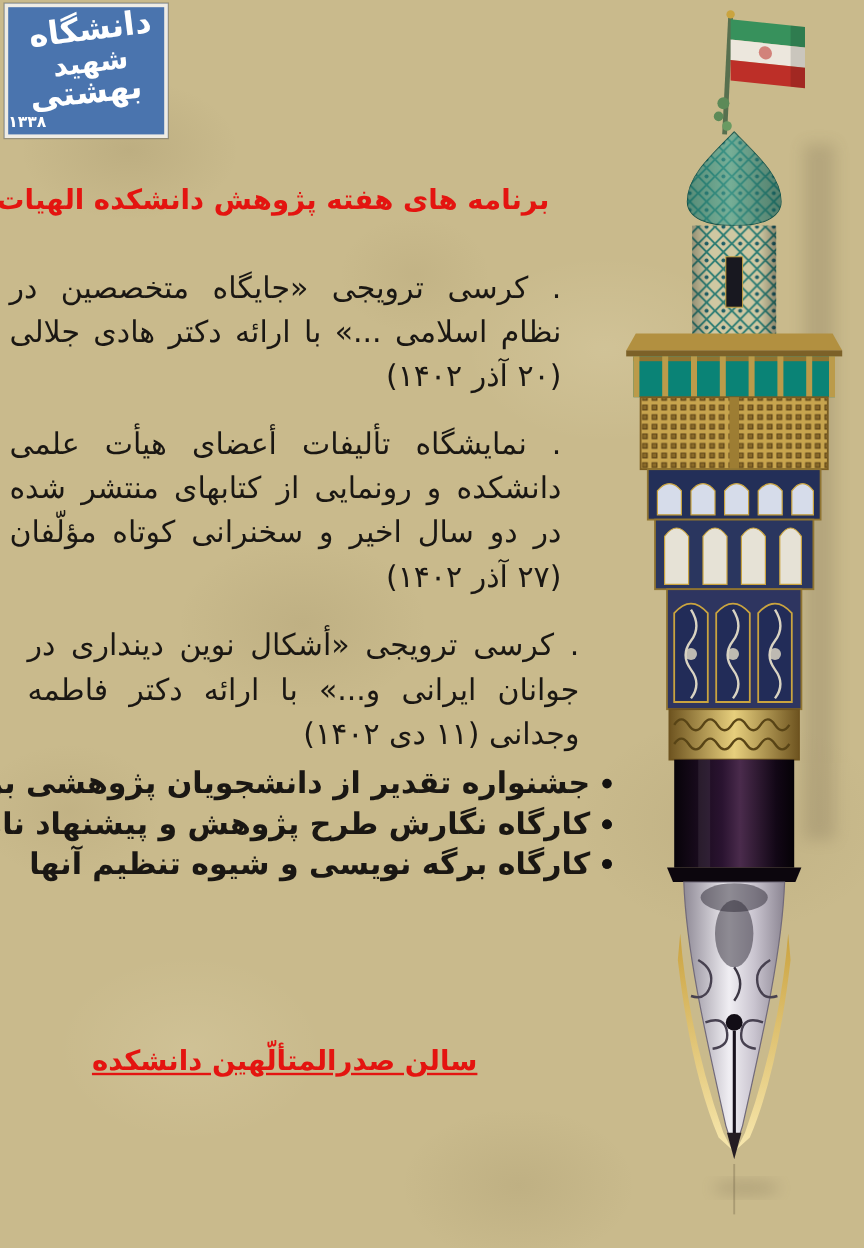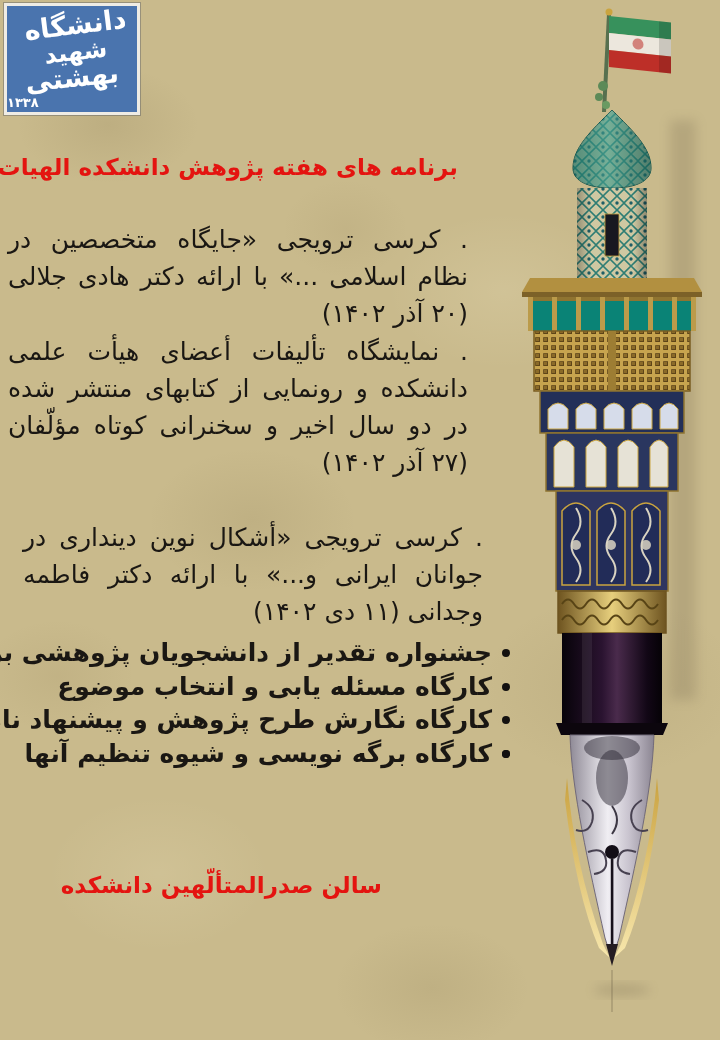--- a/index.html
+++ b/index.html
@@ -32,37 +32,37 @@
   
   .title{
     top:154px;right:262px;color:#e41410;font-weight:bold;font-size:23px;
     white-space:nowrap;direction:rtl;
   }
   .para{
     left:8px;width:460px;direction:rtl;color:#1a1713;font-weight:normal;
     font-size:25px;line-height:37px;text-align:justify;text-align-last:right;
   }
   .p1{top:196px;}
-  .p2{top:308px;}
+  .p2{top:326px;}
   .p3{top:494px;margin-left:15px;}
   .workshops{
     top:636px;right:206px;margin:0;padding:0;list-style:none;direction:rtl;
   }
   .workshops li{
     position:relative;padding-right:22px;margin:0;
     font-size:25px;line-height:33.5px;font-weight:bold;color:#1a1713;
     text-align:right;white-space:nowrap;
   }
   .workshops .dot{
     position:absolute;right:4px;top:13px;width:8px;height:8px;border-radius:50%;
     background:#131110;display:block;
   }
   .venue{
-    top:872px;left:118px;width:264px;text-align:center;color:#e41410;
-    font-weight:bold;font-size:23px;white-space:nowrap;direction:rtl;
+    top:872px;left:134px;width:264px;text-align:center;color:#e41410;
+    font-weight:bold;font-size:23px;white-space:nowrap;direction:rtl;text-decoration:underline;
   }
   
   .art{left:470px;top:0;width:250px;height:1040px;}
 </style>
 </head>
 <body>
 
 <div class="abs logo">
   <span class="w1">دانشگاه</span>
   <span class="w2">شهید</span>
@@ -71,21 +71,21 @@
 </div>
 
 <div class="abs title">برنامه های هفته پژوهش دانشکده الهیات و ادیان</div>
 
 <p class="abs para p1">. کرسی ترویجی «جایگاه متخصصین در نظام اسلامی ...» با ارائه دکتر هادی جلالی (۲۰ آذر ۱۴۰۲)</p>
 <p class="abs para p2">. نمایشگاه تألیفات أعضای هیأت علمی دانشکده و رونمایی از کتابهای منتشر شده در دو سال اخیر و سخنرانی کوتاه مؤلّفان (۲۷ آذر ۱۴۰۲)</p>
 <p class="abs para p3">. کرسی ترویجی «أشکال نوین دینداری در جوانان ایرانی و...» با ارائه دکتر فاطمه وجدانی (۱۱ دی ۱۴۰۲)</p>
 
 <ul class="abs workshops">
   <li><span class="dot"></span><span>جشنواره تقدیر از دانشجویان پژوهشی برتر</span></li>
-  <li><span class="dot"></span><span>کارگاه مسئله یابی و انتخاب موضوع</span></li>
+  <li><span class="dot"></span></li>
   <li><span class="dot"></span><span>کارگاه نگارش طرح پژوهش و پیشنهاد نامه</span></li>
   <li><span class="dot"></span></li>
   <li><span class="dot"></span><span>کارگاه برگه نویسی و شیوه تنظیم آنها</span></li>
 </ul>
 
 <div class="abs venue">سالن صدرالمتألّهین دانشکده</div>
 
 <svg class="abs art" viewBox="0 0 250 1040" aria-hidden="true">
   <defs>
     <linearGradient id="gDome" x1="0" y1="0" x2="1" y2="0">

